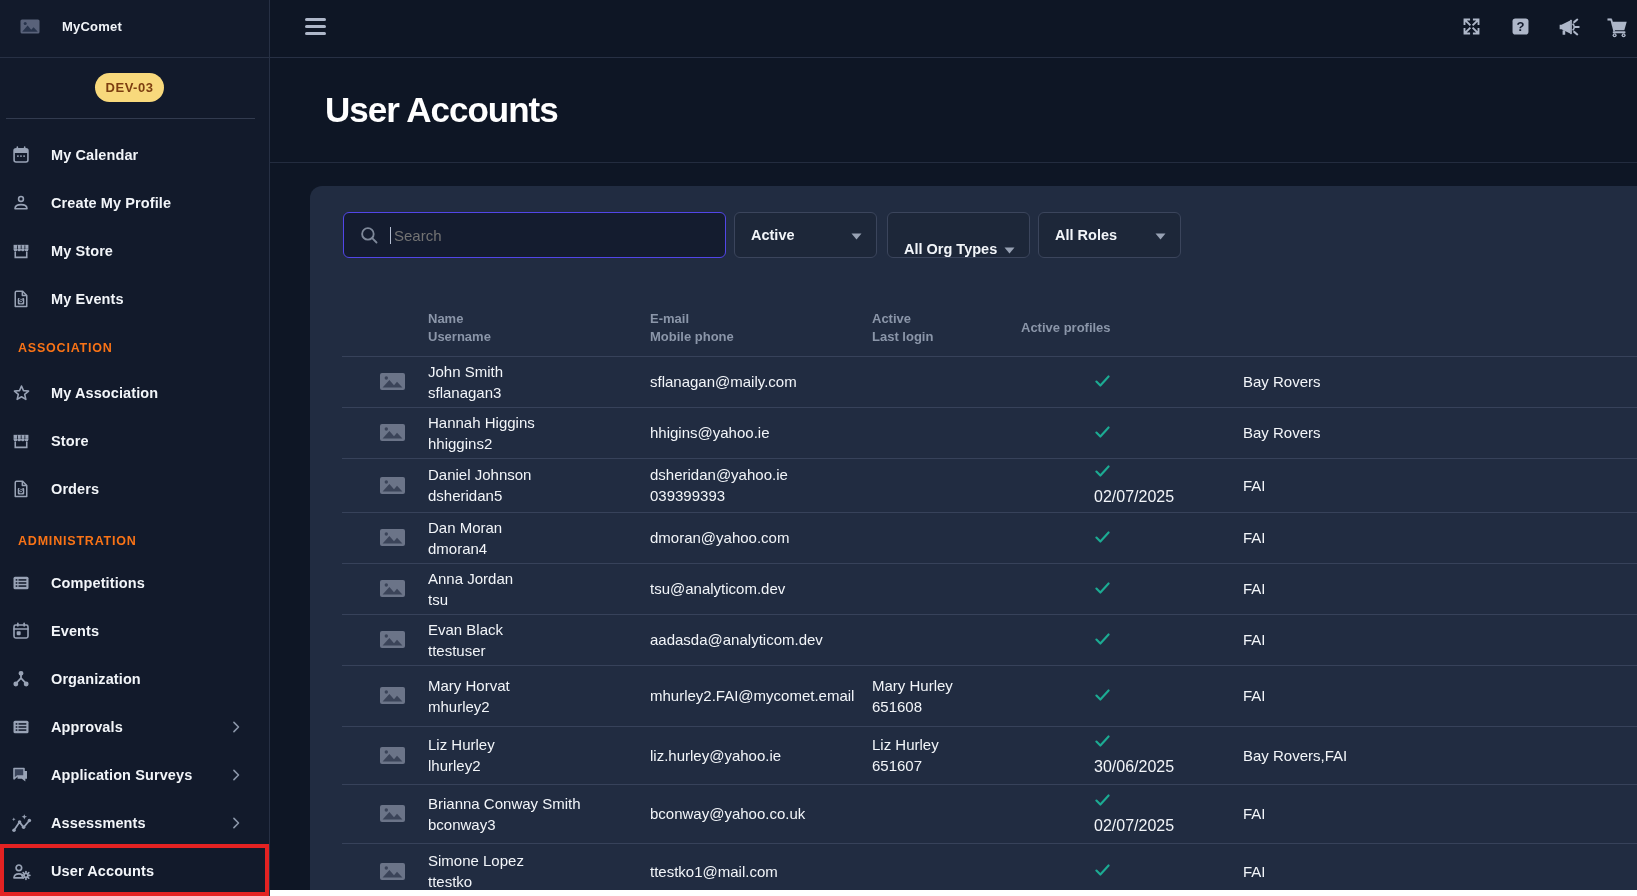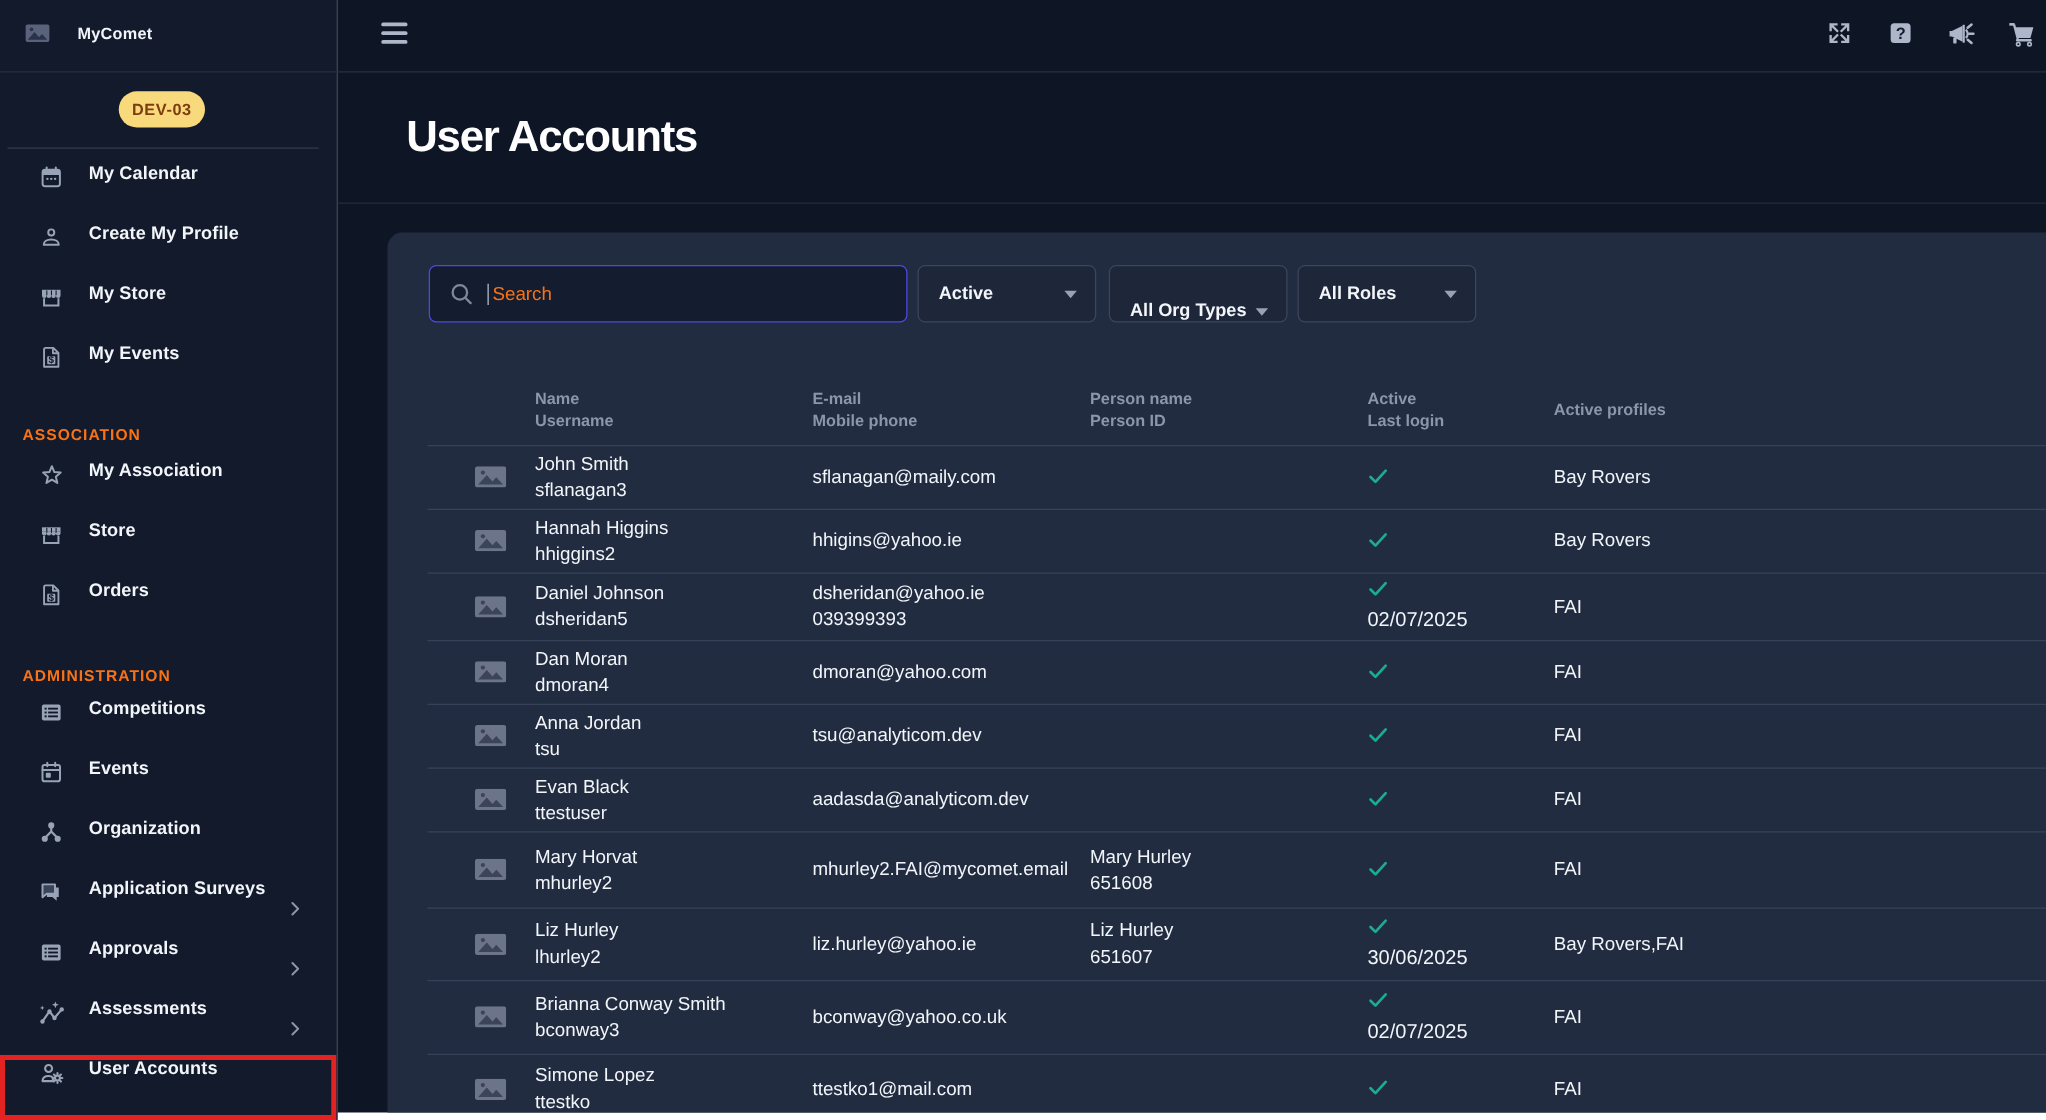--- a/index.html
+++ b/index.html
@@ -9,21 +9,21 @@
 
 .sidebar { width:270px; height:896px; background:#121a2b; border-right:1px solid #273044;
   flex:0 0 270px; position:relative; }
 .side-head { height:58px; border-bottom:1px solid #273044; display:flex; align-items:center; padding-left:20px; padding-bottom:5px; }
 .side-head .brand { color:#f2f5f9; font-size:13px; font-weight:bold; margin-left:22px; letter-spacing:.2px; }
 .badge-row { display:flex; justify-content:center; margin-top:15px; padding-right:10px; }
 .badge { background:#f8d97c; color:#7c3e10; font-size:13px; font-weight:bold;
   padding:7px 11px; border-radius:15px; letter-spacing:.5px; }
 .side-div { border-top:1px solid #323b4f; margin:16px 14px 0 6px; }
 .nav { margin-top:12px; }
-.nav-item { height:48px; display:flex; padding-left:30px; position:relative; }
+.nav-item { height:48px; display:flex; align-items:center; padding-left:10px; position:relative; }
 .nav-item .txt { color:#f2f5f9; font-size:14.5px; font-weight:bold; margin-left:19px; letter-spacing:.1px; }
 .nav-item .chev { position:absolute; left:226px; top:14px; }
 .nav-sec { height:42px; margin-top:4px; display:flex; align-items:center; padding-left:18px;
   color:#f97316; font-size:12.5px; font-weight:bold; letter-spacing:.8px; }
 .icn { width:22px; height:22px; display:flex; align-items:center; justify-content:center; flex:0 0 22px; }
 
 .main { flex:1 1 auto; display:flex; flex-direction:column; height:890px; background:#0e1625; min-width:0; }
 .topbar { height:58px; border-bottom:1px solid #273044; display:flex; align-items:center;
   padding-left:35px; padding-bottom:4px; flex:0 0 58px; }
 .burger div { width:21px; height:2.6px; background:#aeb7c9; border-radius:2px; margin-bottom:4.4px; }
@@ -33,21 +33,21 @@
 .tico:last-child { margin-right:9px; }
 .page-head { height:105px; border-bottom:1px solid #232c3f; display:flex; align-items:center; flex:0 0 105px; }
 .page-head h1 { color:#ffffff; font-size:35px; font-weight:bold; margin-left:55px; letter-spacing:-1px; }
 .content { flex:1 1 auto; position:relative; overflow:hidden; }
 .panel { position:absolute; left:40px; top:23px; width:1420px; height:760px;
   background:#212c41; border-radius:12px; }
 
 .filters { position:absolute; left:33px; top:26px; display:flex; }
 .search { width:383px; height:46px; border:1.5px solid #5246e8; border-radius:6px;
   background:#141c2f; display:flex; align-items:center; padding-left:14px; }
-.search .ph { color:#f97316; font-size:15px; margin-left:3px; }
+.search .ph { color:#737373; font-size:15px; margin-left:3px; }
 .caret-line { width:1px; height:17px; background:#b6bfd2; margin-left:10px; }
 .dd { width:143px; height:46px; border:1px solid #3b455c; border-radius:6px; background:#1d2739;
   display:flex; align-items:center; padding:0 14px 0 16px; color:#f2f5f9; font-size:14.5px; font-weight:bold; }
 .dd .arr { margin-left:auto; }
 .dd1 { margin-left:8px; } .dd2 { margin-left:10px;align-items:flex-end; } .dd3 { margin-left:8px; }
 
 .thead { position:absolute; left:0; top:114px; height:56px; right:0; display:flex;
   align-items:center; color:#8b96a9; font-size:13px; font-weight:bold; line-height:18px; }
 .row { display:flex; align-items:center; position:relative; color:#f2f5f9; font-size:15px; line-height:21px; }
 .row::before { content:""; position:absolute; left:32px; right:0; top:0; height:1px; background:#37425a; }
@@ -220,44 +220,44 @@
                 <circle cx="18.2" cy="18" r="1.9"></circle>
                 <path d="M12 7 v4 M12 11 L6.6 16.6 M12 11 L17.4 16.6" fill="none"></path>
               </g>
             </svg>
           </span>
           <span class="txt">Organization</span>
         </div>
       <div class="nav-item">
           <span class="icn">
             <svg width="20" height="20" viewBox="0 0 24 24">
-              <path d="M7.8 7.2 H19.2 V16.4 H17.2 v3.4 l-4.2-3.4 H7.8 z" fill="#99a3b6"></path>
-              <path d="M3.6 4.2 H15.6 V13.2 H7.6 L3.6 16.6 z" fill="#39435a" stroke="#99a3b6" stroke-width="1.9" stroke-linejoin="round"></path>
-            </svg>
-          </span>
-          <span class="txt">Application Surveys</span>
-          <span class="chev"><svg width="20" height="20" viewBox="0 0 24 24">
-              <path d="M9.5 6.5 L15 12 l-5.5 5.5" fill="none" stroke="#8b96a9" stroke-width="1.9" stroke-linecap="round" stroke-linejoin="round"></path>
-            </svg></span>
-        </div>
-      <div class="nav-item">
-          <span class="icn">
-            <svg width="20" height="20" viewBox="0 0 24 24">
               <rect x="3" y="4.4" width="18" height="15.2" rx="1.8" fill="#99a3b6"></rect>
               <g fill="#111929">
                 <rect x="5.6" y="7.4" width="2" height="1.8"></rect>
                 <rect x="9" y="7.4" width="9.4" height="1.8"></rect>
                 <rect x="5.6" y="11.1" width="2" height="1.8"></rect>
                 <rect x="9" y="11.1" width="9.4" height="1.8"></rect>
                 <rect x="5.6" y="14.8" width="2" height="1.8"></rect>
                 <rect x="9" y="14.8" width="9.4" height="1.8"></rect>
               </g>
             </svg>
           </span>
           <span class="txt">Approvals</span>
+          <span class="chev"><svg width="20" height="20" viewBox="0 0 24 24">
+              <path d="M9.5 6.5 L15 12 l-5.5 5.5" fill="none" stroke="#8b96a9" stroke-width="1.9" stroke-linecap="round" stroke-linejoin="round"></path>
+            </svg></span>
+        </div>
+      <div class="nav-item">
+          <span class="icn">
+            <svg width="20" height="20" viewBox="0 0 24 24">
+              <path d="M7.8 7.2 H19.2 V16.4 H17.2 v3.4 l-4.2-3.4 H7.8 z" fill="#99a3b6"></path>
+              <path d="M3.6 4.2 H15.6 V13.2 H7.6 L3.6 16.6 z" fill="#39435a" stroke="#99a3b6" stroke-width="1.9" stroke-linejoin="round"></path>
+            </svg>
+          </span>
+          <span class="txt">Application Surveys</span>
           <span class="chev"><svg width="20" height="20" viewBox="0 0 24 24">
               <path d="M9.5 6.5 L15 12 l-5.5 5.5" fill="none" stroke="#8b96a9" stroke-width="1.9" stroke-linecap="round" stroke-linejoin="round"></path>
             </svg></span>
         </div>
       <div class="nav-item">
           <span class="icn">
             <svg width="21" height="21" viewBox="0 0 24 24">
               <path d="M3.4 19.6 L9.8 10.4 l4.6 6 L21 8.6" fill="none" stroke="#99a3b6" stroke-width="2" stroke-linecap="round" stroke-linejoin="round"></path>
               <g fill="#99a3b6">
                 <circle cx="3.4" cy="19.6" r="2"></circle>
@@ -378,21 +378,20 @@
                   <path d="M0.5 0.5 h10 l-5 6 z" fill="#98a2b4"></path>
                 </svg></span></div>
           <div class="dd dd3">All Roles<span class="arr"><svg width="11" height="7" viewBox="0 0 11 7">
                   <path d="M0.5 0.5 h10 l-5 6 z" fill="#98a2b4"></path>
                 </svg></span></div>
         </div>
         <div class="thead">
           <div class="c0"></div>
           <div class="c1">Name<br>Username</div>
           <div class="c2">E-mail<br>Mobile phone</div>
-          <div class="c3">Person name<br>Person ID</div>
           <div class="c4">Active<br>Last login</div>
           <div class="c5">Active profiles</div>
         </div>
         <div class="tbody">
           <div class="row" style="height:51px">
               <div class="c0">
                 <svg width="25" height="17" viewBox="0 0 25 17">
                   <rect x="0" y="0" width="25" height="17" rx="2" fill="#6b7488"></rect>
                   <circle cx="6.3" cy="5" r="1.7" fill="#3b4459"></circle>
                   <path d="M2.6 14.6 L9.4 7 l4.6 5.2 3-3.4 5.4 5.8 z" fill="#3b4459"></path>

